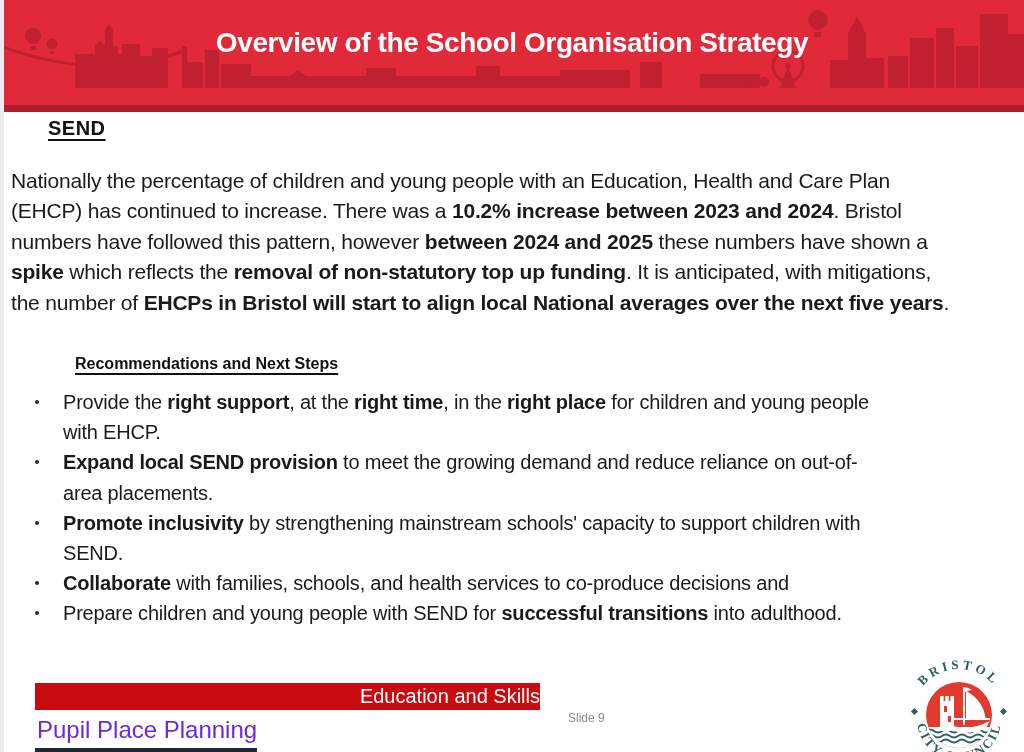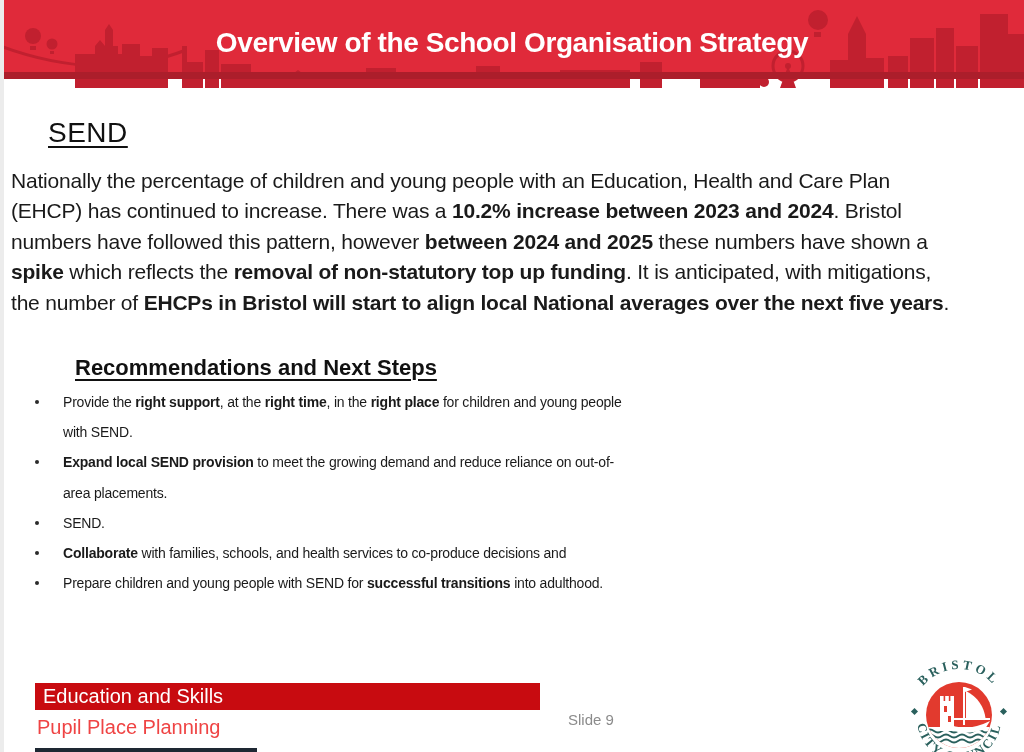--- a/index.html
+++ b/index.html
@@ -8,79 +8,79 @@
     position:relative; width:1024px; height:752px; overflow:hidden;
     background:#ffffff; font-family:"Liberation Sans", sans-serif;
     color:var(--body-text,#1a1a1a);
   }
   .page-edge {
     position:absolute; left:0; top:0; bottom:0; width:4px;
     background:var(--page-edge,#ececec); z-index:9;
   }
   
   .header {
-    position:absolute; top:0; left:0; width:1024px; height:79px;
+    position:absolute; top:0; left:0; width:1024px; height:112px;
     background:var(--header-background,#e02a3a);
   }
   .header svg { position:absolute; top:0; left:0; }
   .sky { fill:var(--header-skyline,#c1202f); }
   .sky-line { stroke:var(--header-skyline,#c1202f); stroke-width:3; fill:none; }
   .header-base {
     position:absolute; bottom:0; left:0; width:100%; height:7px;
     background:var(--header-base-strip,#ac1e2b);
   }
   .header-title {
     position:absolute; top:27px; left:0; width:100%;
     text-align:center; white-space:nowrap;
     font-size:28px; font-weight:bold; color:#ffffff;
     letter-spacing:-0.4px; font-stretch:semi-condensed;
   }
   
   .send-heading {
     position:absolute; left:48px; top:117px;
-    font-size:28px; font-weight:normal; color:#111;
+    font-size:20px; font-weight:bold; color:#111;
     text-decoration:underline; text-decoration-thickness:2px; text-underline-offset:4px;
     letter-spacing:0.5px;
     text-align:center;
   }
   .paragraph {
     position:absolute; left:11px; top:166px; width:980px;
     font-size:21px; letter-spacing:-0.2px; line-height:30.4px;
     font-stretch:semi-condensed;
   }
   .paragraph .line, .li-text .line { white-space:nowrap; }
   .rec-heading {
     position:absolute; left:75px; top:355px;
-    font-size:22px; font-weight:bold; color:#111;
+    font-size:16px; font-weight:bold; color:#111;
     text-decoration:underline; text-decoration-thickness:2px; text-underline-offset:4px;
     font-stretch:semi-condensed;
   }
   .bullets {
     position:absolute; left:27px; top:387px; width:980px;
-    list-style:none; font-size:14px; letter-spacing:-0.2px; line-height:30.2px;
+    list-style:none; font-size:20px; letter-spacing:-0.2px; line-height:30.2px;
     font-stretch:semi-condensed;
   }
   .bullets li { position:relative; padding-left:36px; }
   .dot {
     position:absolute; left:8px; top:13px; width:4px; height:4px;
     border-radius:50%; background:#2b2b2b;
   }
   
   .dept-bar {
     position:absolute; left:35px; top:683px; width:505px; height:27px;
     background:var(--footer-bar,#c80b10); color:#ffffff;
-    font-size:20px; line-height:27px; padding-left:8px; white-space:nowrap;
+    font-size:20px; line-height:27px; padding-left:8px; white-space:nowrap;text-align:right;
   }
   .team-label {
     position:absolute; left:37px; top:716px;
-    font-size:20px; color:#ef4444; white-space:nowrap;
+    font-size:24px; color:#6d28d9; white-space:nowrap;
   }
   .slide-number {
     position:absolute; left:568px; top:711px;
-    font-size:15px; color:var(--slide-number-gray,#8b8b8b);
+    font-size:12px; color:var(--slide-number-gray,#8b8b8b);
   }
   .bottom-bar {
     position:absolute; left:35px; top:748px; width:222px; height:6px;
     background:var(--bottom-bar,#1e2833);
   }
   .logo { position:absolute; left:902px; top:653px; width:114px; height:120px; }
   .logo text {
     font-family:"Liberation Serif", serif; font-size:13px; font-weight:bold;
     fill:var(--logo-teal,#2a605d);
   }
@@ -149,33 +149,34 @@
       <div class="line"><b>spike</b><span> which reflects the </span><b>removal of non-statutory top up funding</b><span>. It is anticipated, with mitigations,</span></div>
       <div class="line"><span>the number of </span><b>EHCPs in Bristol will start to align local National averages over the next five years</b><span>.</span></div>
     </div>
 
   <div class="rec-heading">Recommendations and Next Steps</div>
   <ul class="bullets">
     <li>
       <span class="dot"></span>
       <div class="li-text">
           <div class="line"><span>Provide the </span><b>right support</b><span>, at the </span><b>right time</b><span>, in the </span><b>right place</b><span> for children and young people</span></div>
-          <div class="line"><span>with SEND.</span></div>
+          <div class="line"><span>with EHCP.</span></div>
         </div>
     </li>
     <li>
       <span class="dot"></span>
       <div class="li-text">
           <div class="line"><b>Expand local SEND provision</b><span> to meet the growing demand and reduce reliance on out-of-</span></div>
           <div class="line"><span>area placements.</span></div>
         </div>
     </li>
     <li>
       <span class="dot"></span>
       <div class="li-text">
+          <div class="line"><b>Promote inclusivity</b><span> by strengthening mainstream schools' capacity to support children with</span></div>
           <div class="line"><span>SEND.</span></div>
         </div>
     </li>
     <li>
       <span class="dot"></span>
       <div class="li-text">
           <div class="line"><b>Collaborate</b><span> with families, schools, and health services to co-produce decisions and</span></div>
         </div>
     </li>
     <li>

